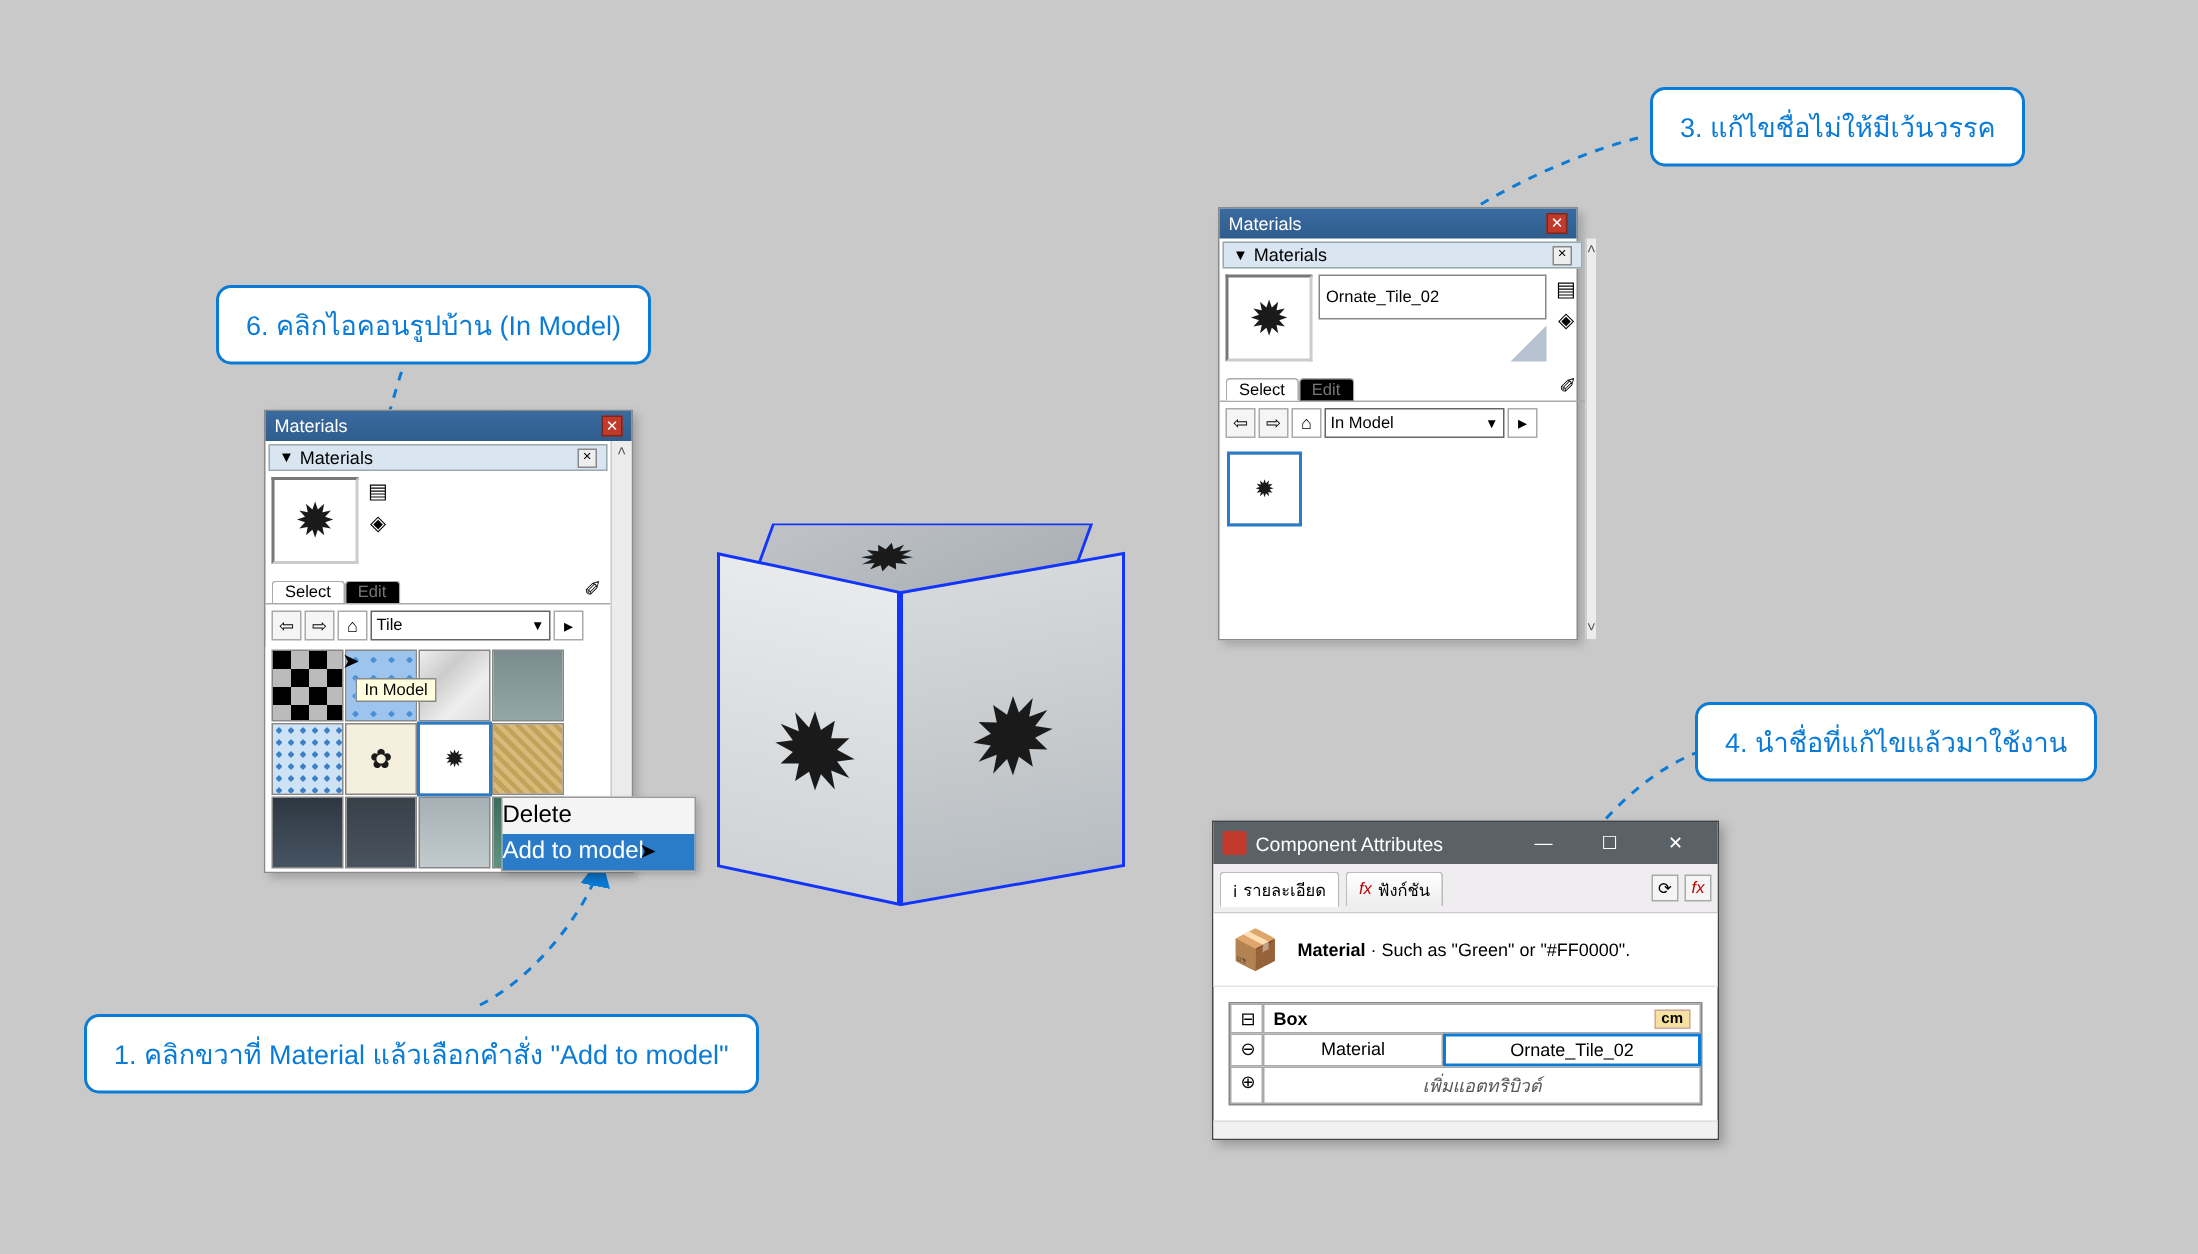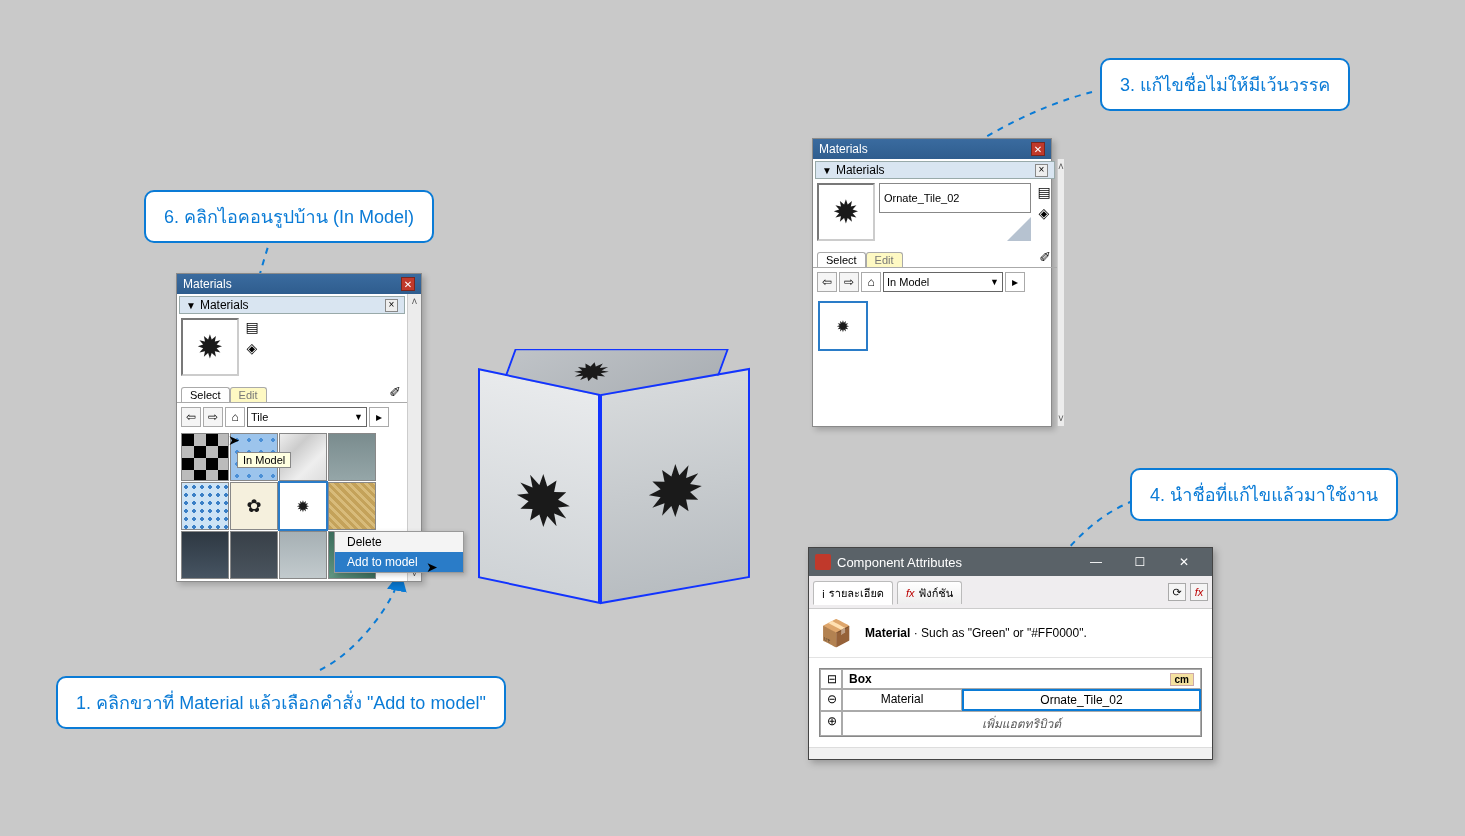--- a/index.html
+++ b/index.html
@@ -106,21 +106,21 @@
   .tabs { display:flex; align-items:flex-end; gap:0; padding:2px 4px 0 4px; border-bottom:1px solid #aaa; }
   .tabs .tab {
     border: 1px solid #aaa;
     border-bottom: none;
     background:#fff;
     padding:1px 8px;
     font-size:11px;
     border-top-left-radius:3px;
     border-top-right-radius:3px;
   }
-  .tabs .tab.inactive { color:#777; background:#fef9c3; }
+  .tabs .tab.inactive { color:#777; background:#000000; }
   .tabs .eyedrop { margin-left:auto; font-size:14px; padding:2px; }
   
   .nav-row { display:flex; align-items:center; gap:2px; padding:4px; }
   .nav-row .btn {
     width:20px;height:20px; border:1px solid #aaa; background:#f5f5f5;
     display:flex;align-items:center;justify-content:center;font-size:12px;
   }
   .nav-row .home {
     background:#fff;
   }
@@ -185,21 +185,21 @@
     white-space:nowrap;
   }
   
   .ctx-menu {
     position:absolute;
     border:1px solid #999;
     background:#f4f4f4;
     min-width:130px;
     box-shadow:2px 2px 5px rgba(0,0,0,.2);
   }
-  .ctx-menu .item { padding:3px 12px; font-size:12px; position:relative; }
+  .ctx-menu .item { padding:3px 0; font-size:16px; position:relative; }
   .ctx-menu .item.hi { background:#2a7cc8; color:#ffffff; }
   .cursor { position:absolute; font-size:14px; color:#000; pointer-events:none; }
   
   .cube { position:absolute; }
   .face {
     position:absolute;
     border:2px solid #1234ff;
   }
   
   .ca-window {
@@ -441,21 +441,21 @@
           </div>
       </div>
     </div>
     <div class="vscroll">
         <span>˄</span>
         <span>˅</span>
       </div>
   </div>
 </div>
 
-<div class="ca-window" style="left:808px;top:547px;width:405px;">
+<div class="ca-window" style="left:808px;top:547px;width:338px;">
   <div class="ca-title">
     <span class="logo"></span>
     <span>Component Attributes</span>
     <div class="winbtns">
       <span>―</span>
       <span>☐</span>
       <span class="x">✕</span>
     </div>
   </div>
   <div class="ca-tabrow">

